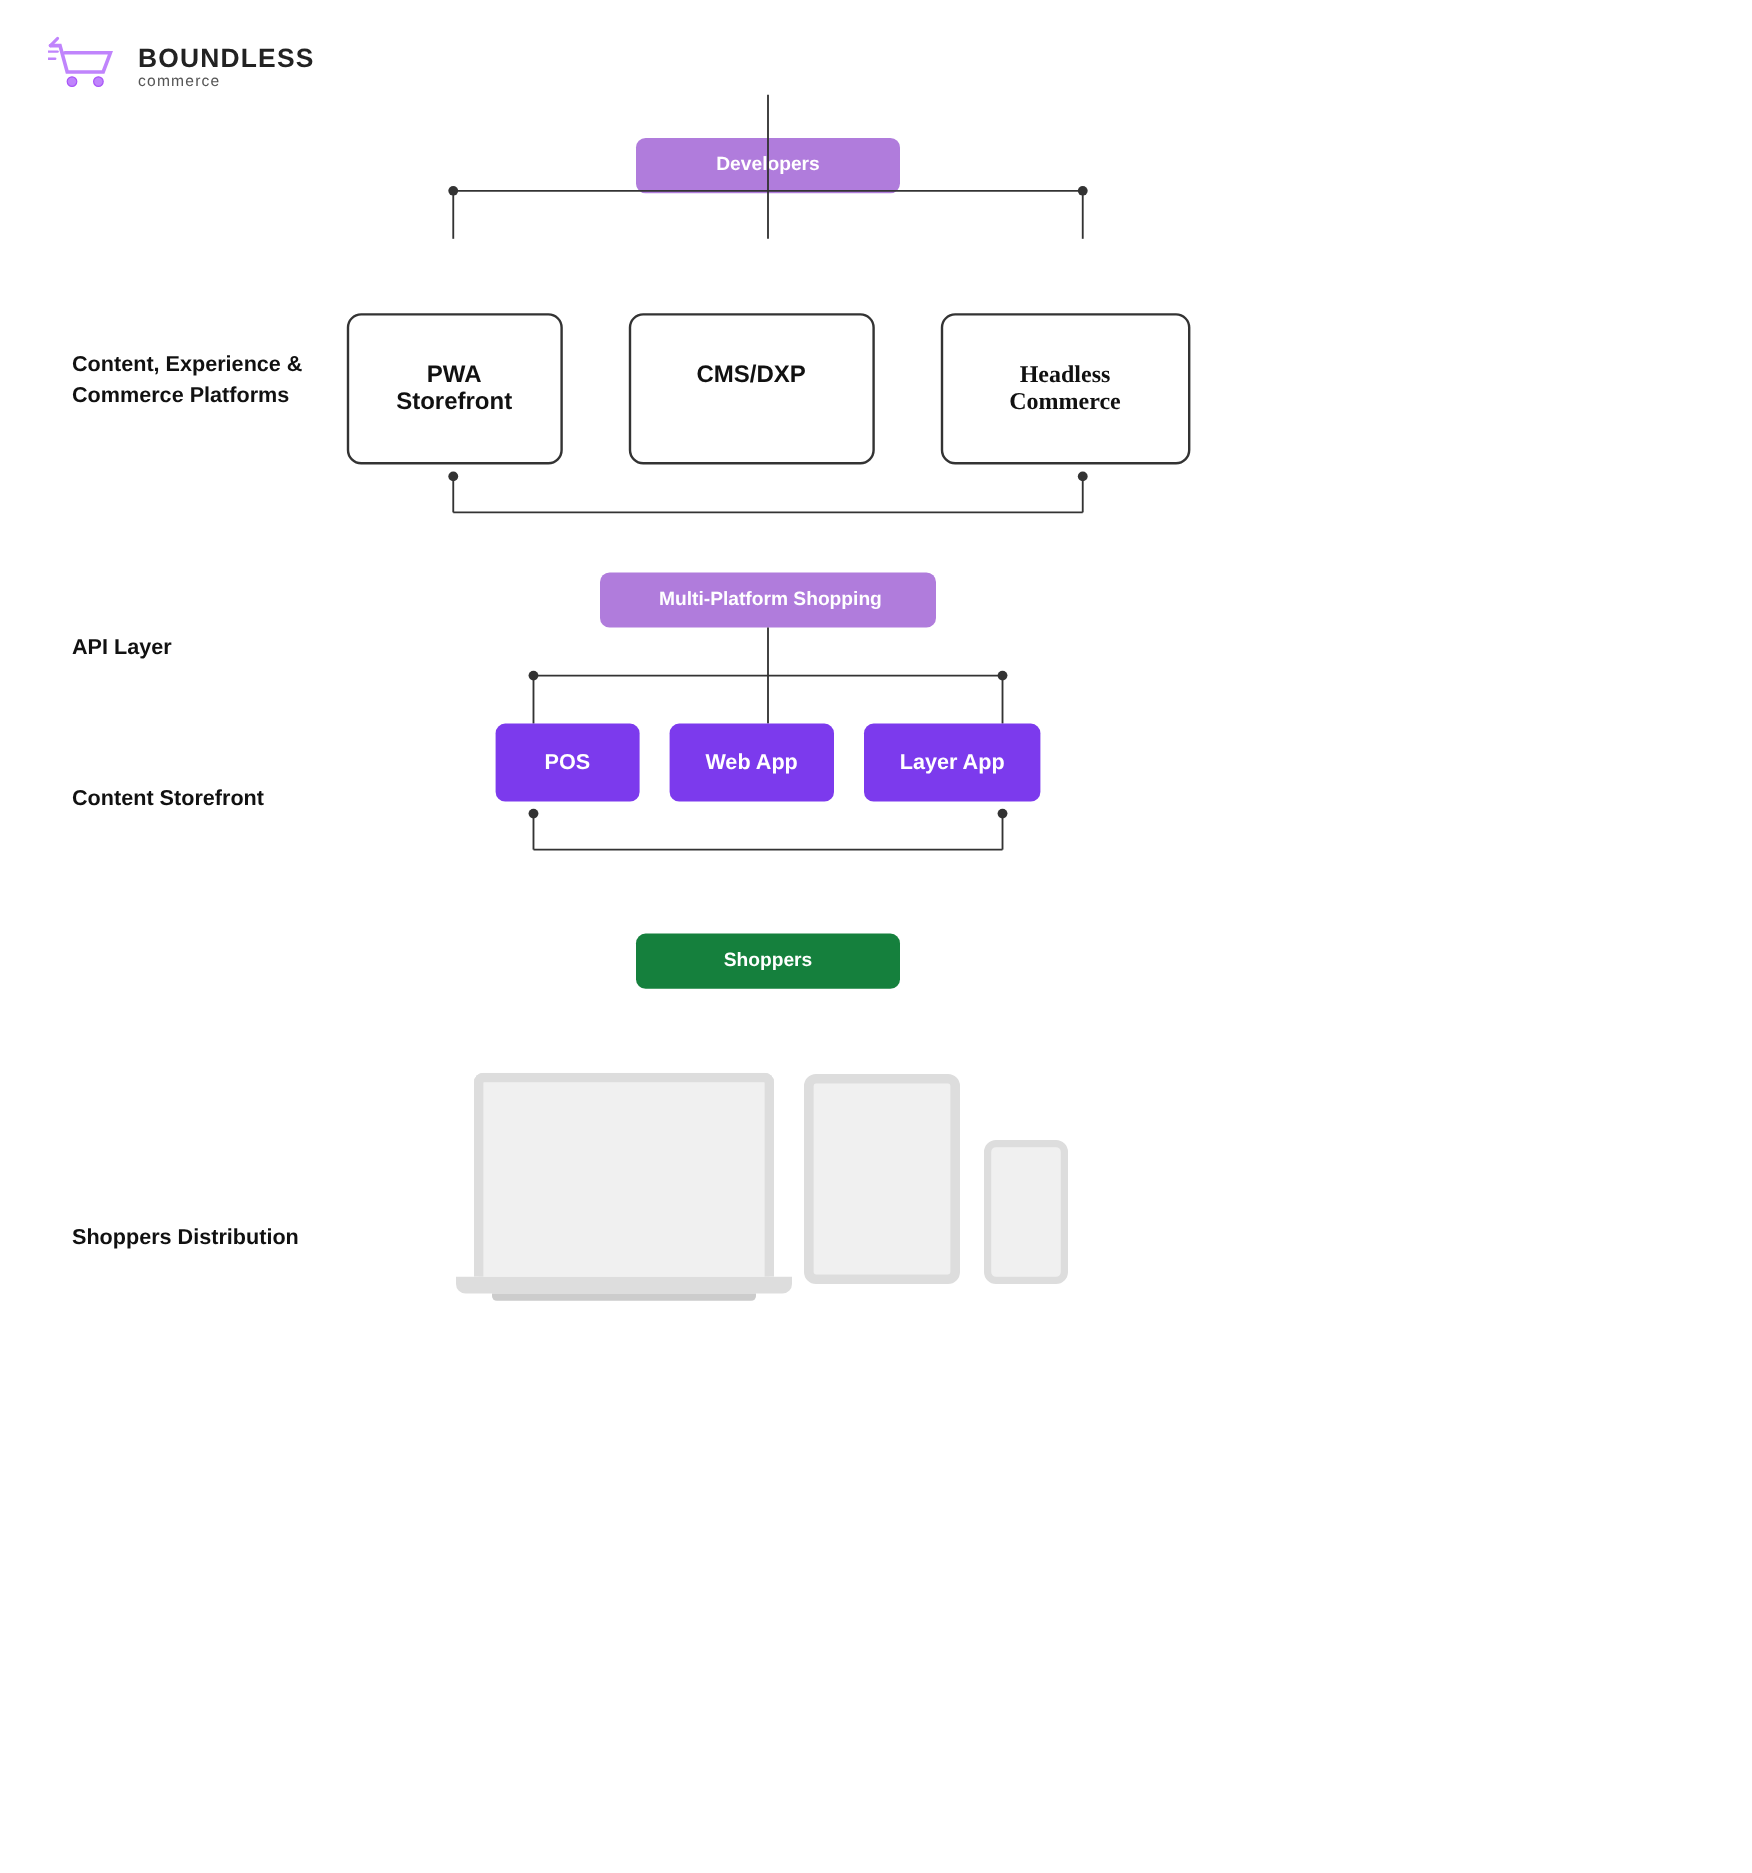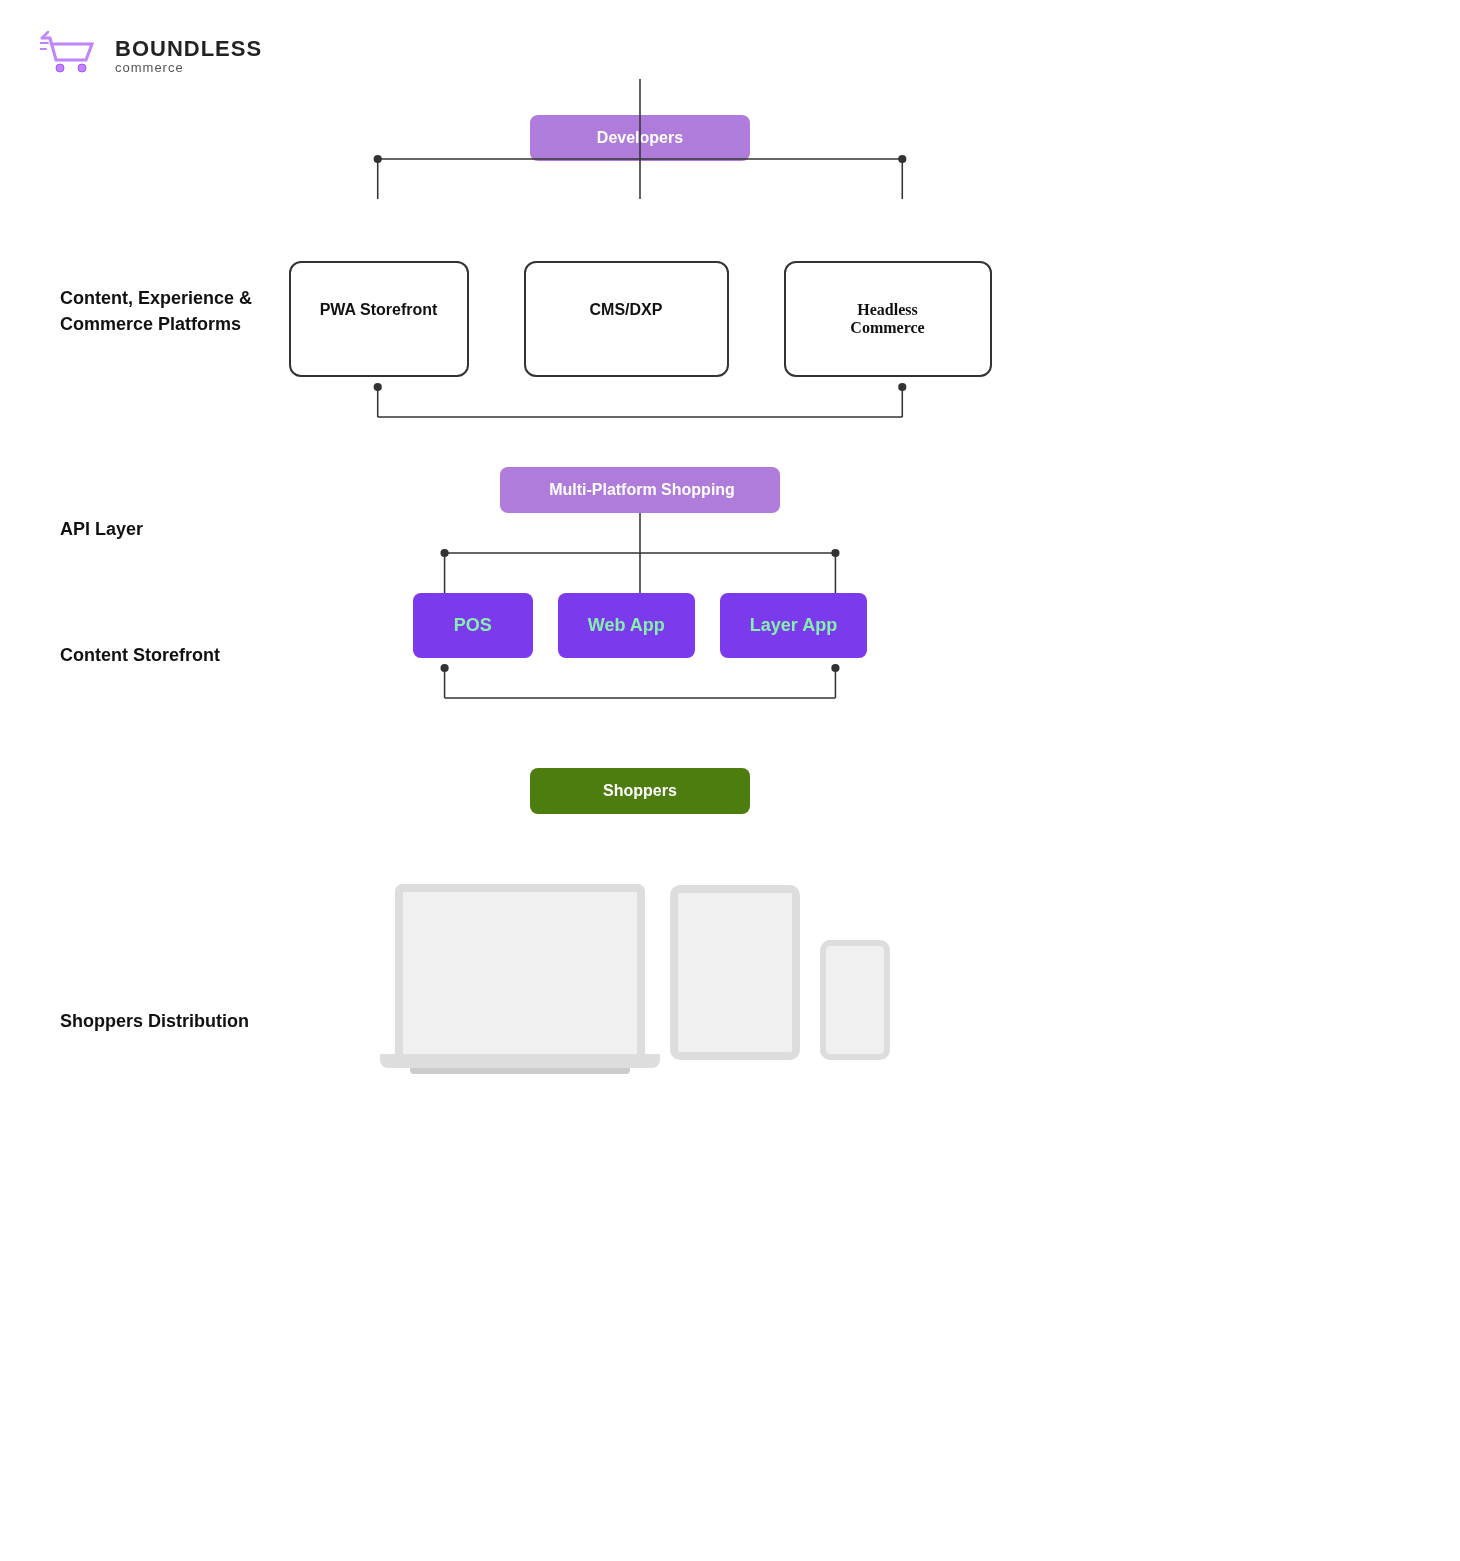--- a/index.html
+++ b/index.html
@@ -52,30 +52,30 @@
       display: inline-block;
       text-align: center;
       min-width: 220px;
     }
 
     
     .box-outline {
       border: 2px solid #333;
       border-radius: 12px;
       padding: 30px 20px;
-      font-size: 16px;
+      font-size: 20px;
       font-weight: 600;
       text-align: center;
       background: #fff;
       color: #111;
       min-width: 160px;
     }
     .btn-dark-purple {
       background: #7c3aed;
-      color: #86efac;
+      color: #ffffff;
       border: none;
       border-radius: 8px;
       padding: 22px 30px;
       font-size: 18px;
       font-weight: 700;
       cursor: pointer;
       min-width: 120px;
       text-align: center;
     }
 
@@ -273,21 +273,21 @@
         <line x1="160" y1="10" x2="160" y2="40" stroke="#333" stroke-width="1.5"></line>
         <line x1="540" y1="10" x2="540" y2="40" stroke="#333" stroke-width="1.5"></line>
         <line x1="160" y1="40" x2="540" y2="40" stroke="#333" stroke-width="1.5"></line>
       </svg>
     </div>
   </div>
 
   <div class="label-content-row" style="margin-top: 50px;">
     <div class="left-label"></div>
     <div class="right-content">
-      <button class="btn-purple" style="background:#4d7c0f; min-width:220px;">Shoppers</button>
+      <button class="btn-purple" style="background:#15803d; min-width:220px;">Shoppers</button>
     </div>
   </div>
 
   <div class="label-content-row" style="margin-top: 30px; align-items: flex-end;">
     <div class="left-label" style="padding-bottom: 40px;">Shoppers Distribution</div>
     <div class="right-content">
 
       <div class="devices-area">
 
         <div class="laptop">

